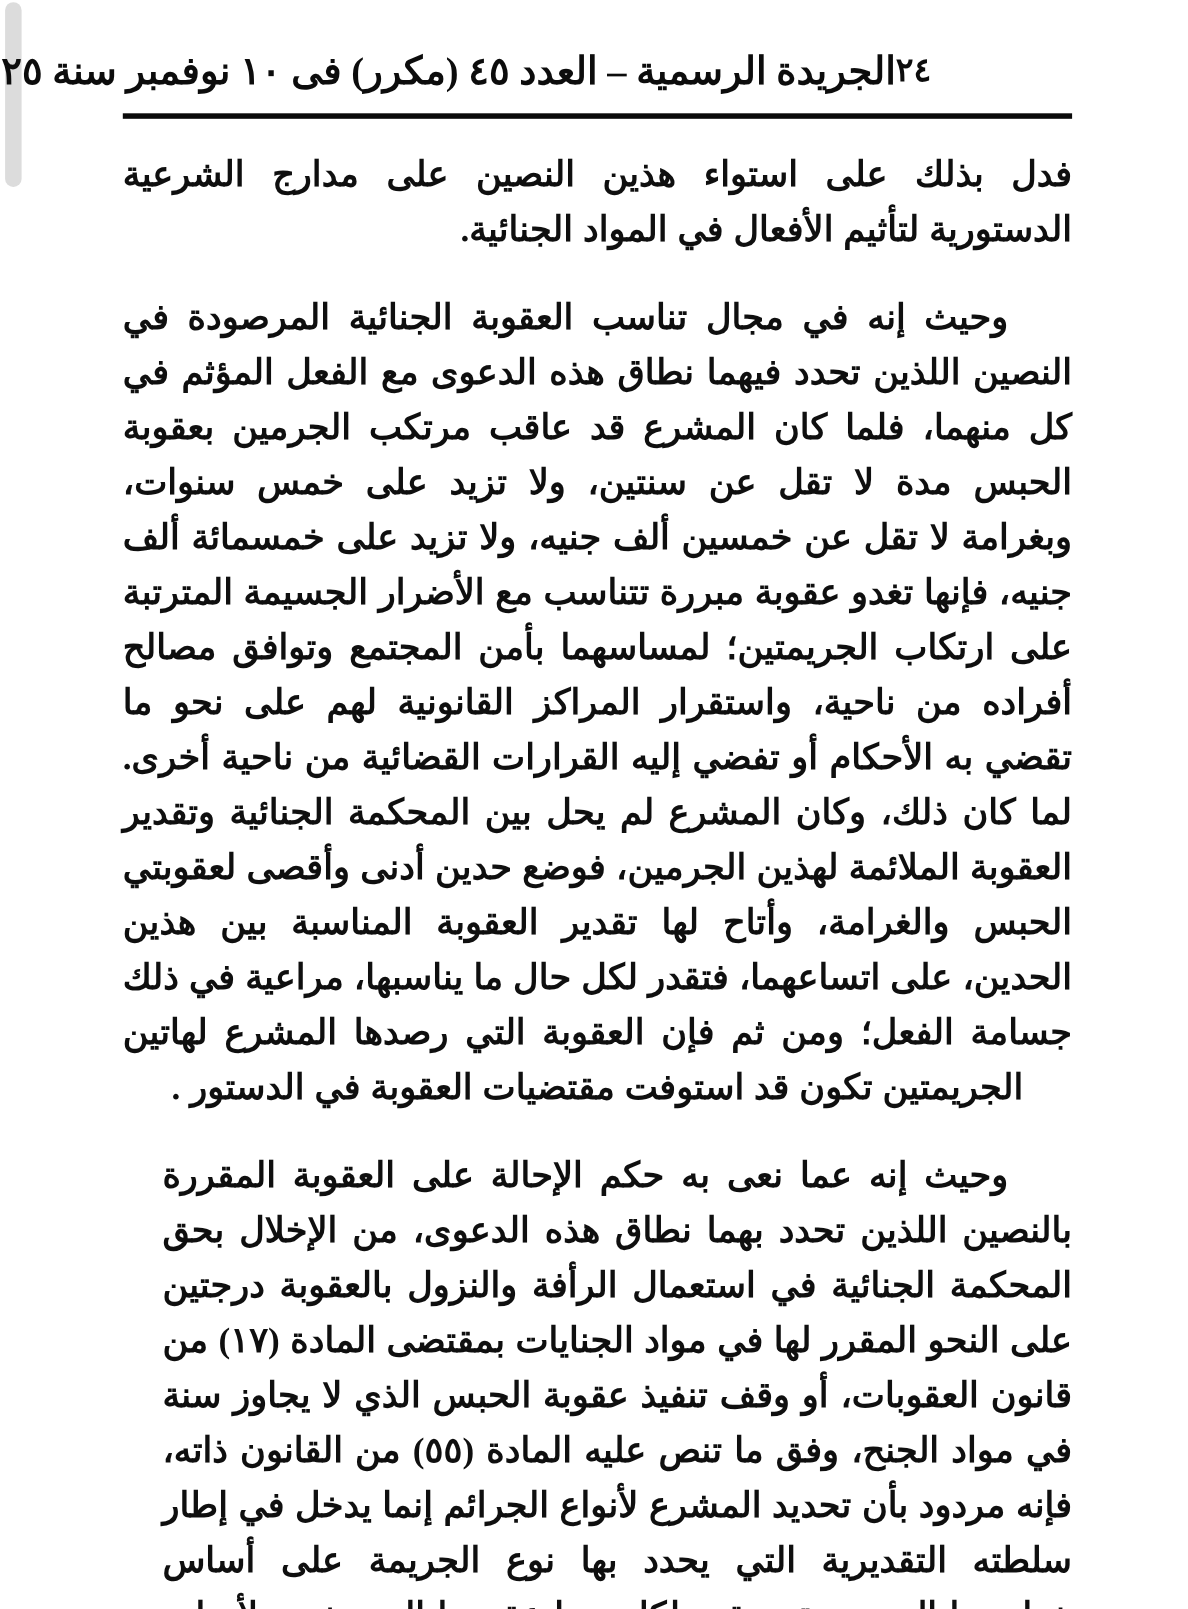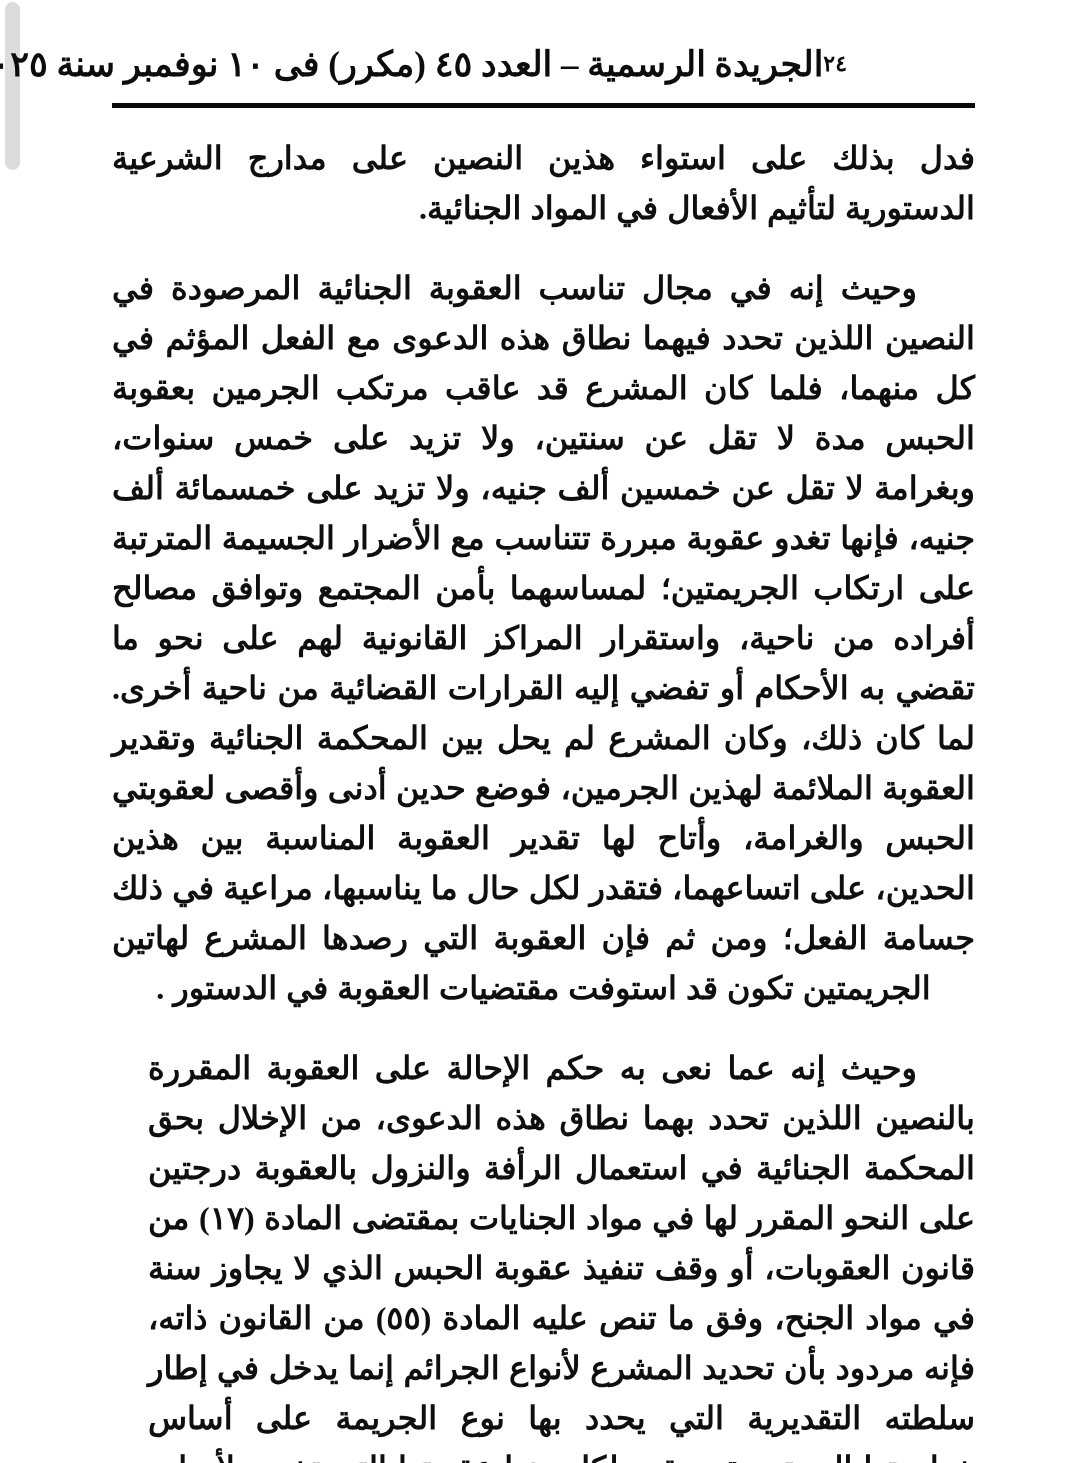--- a/index.html
+++ b/index.html
@@ -43,21 +43,21 @@
     top: 38px;
     left: 112px;
     width: 863px;
     height: 52px;
     display: flex;
     flex-direction: row;
     align-items: center;
     justify-content: flex-start;
   }
   .page-number {
-    font-size: 22px;
+    font-size: 30px;
     font-weight: 700;
     color: #0c0c0c;
     letter-spacing: 1px;
     flex: 0 0 auto;
     padding-right: 128px;
     white-space: nowrap;
   }
   .header-title {
     font-size: 35px;
     font-weight: 700;

